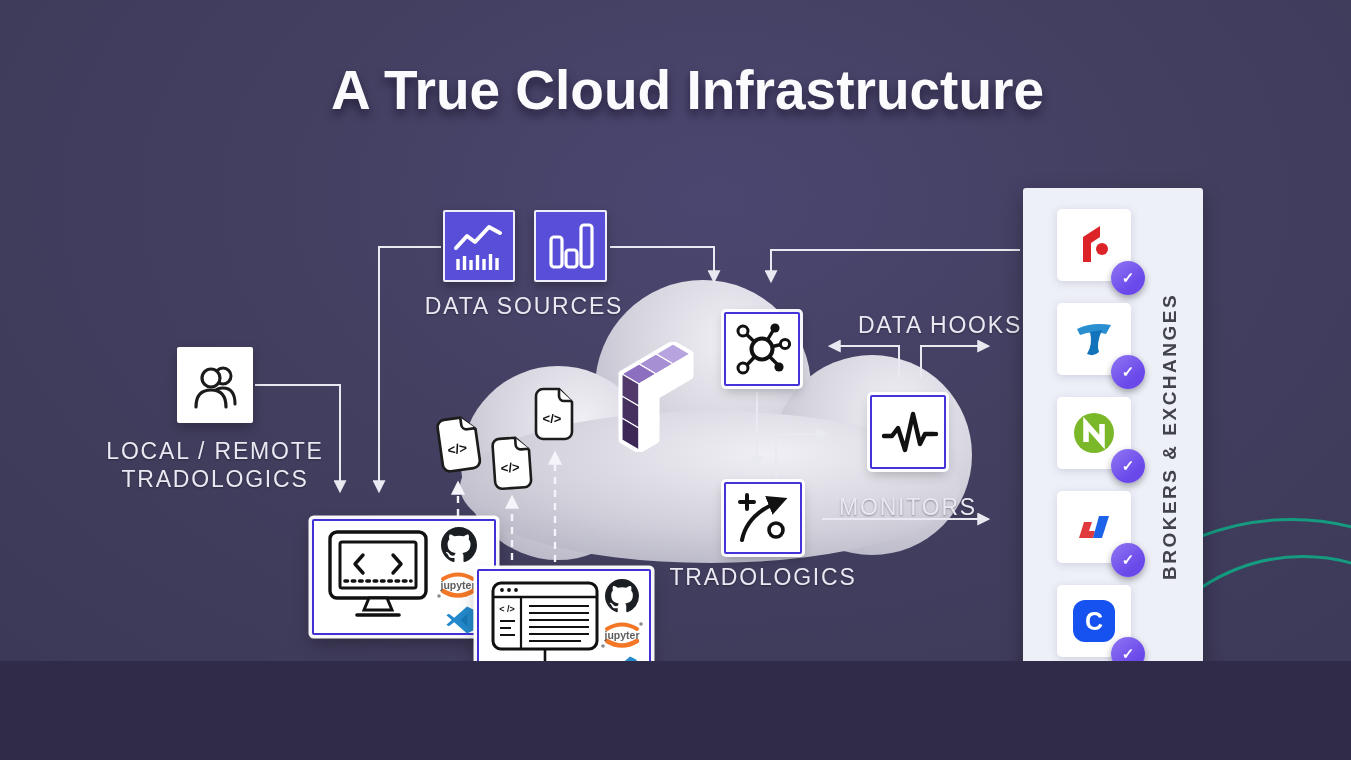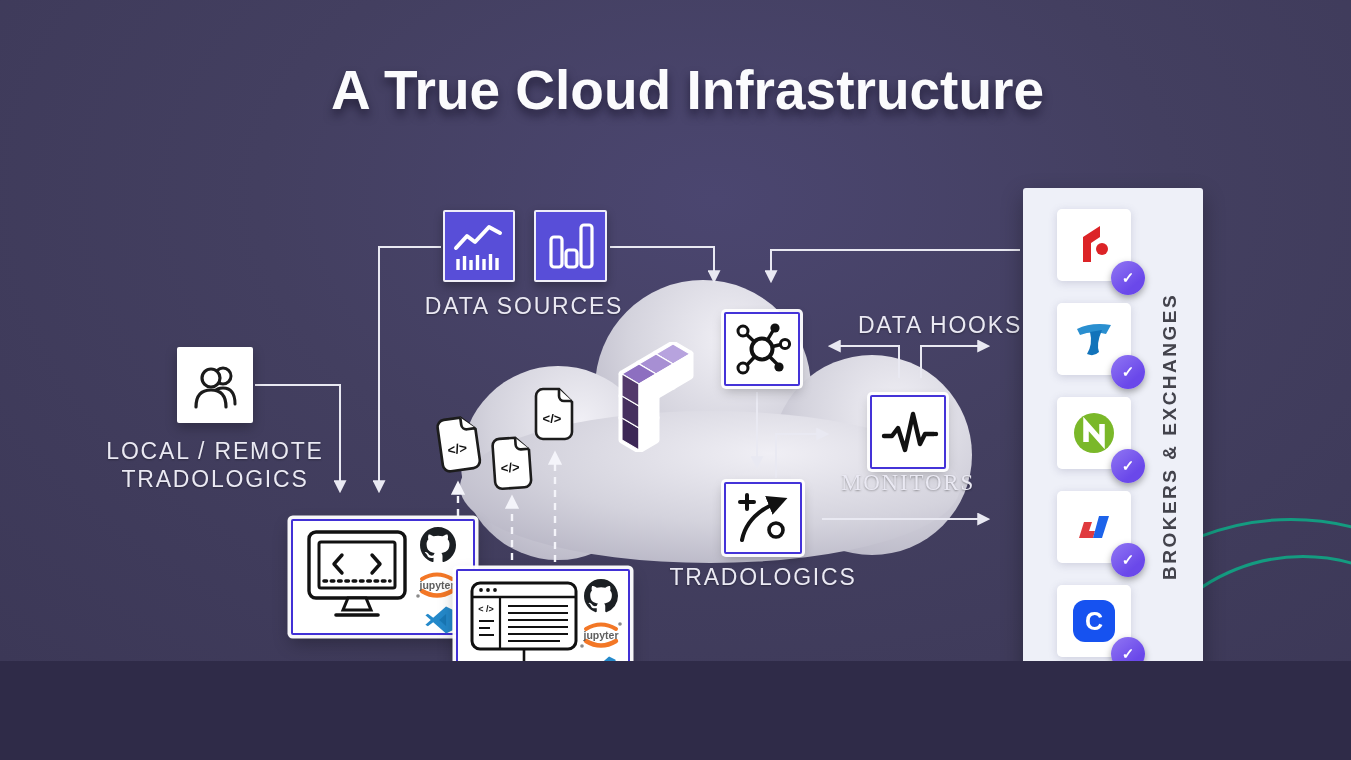--- a/index.html
+++ b/index.html
@@ -25,21 +25,21 @@
   
   .pbox{position:absolute;background:#fff;border:2px solid #4433d8;border-radius:2px;box-sizing:border-box;
     box-shadow:0 0 0 3px rgba(255,255,255,.95), 0 5px 12px rgba(0,0,0,.25);
     display:flex;align-items:center;justify-content:center;}
   .wbox{position:absolute;background:#fff;border-radius:2px;
     box-shadow:0 5px 12px rgba(0,0,0,.25);display:flex;align-items:center;justify-content:center;}
   
   .file{position:absolute;}
   
   .devcard{position:absolute;background:#fff;border:2.5px solid #4130d6;border-radius:2px;box-sizing:border-box;
-    box-shadow:0 0 0 3.5px rgba(255,255,255,.96), 0 8px 18px rgba(0,0,0,.3);}
+    box-shadow:0 0 0 3.5px rgba(255,255,255,.96), 0 8px 18px rgba(0,0,0,.3);margin-left:21px;}
   .devcard svg{position:absolute;}
   
   .brand{position:absolute;left:560px;top:458px;width:200px;text-align:center;
     font-size:20px;font-weight:700;letter-spacing:2.5px;color:#3c3c44;
     text-shadow:0 0 3px #fff,0 0 5px #fff,0 0 1px #fff;}
   
   .panel{position:absolute;left:1023px;top:188px;width:180px;height:496px;background:#eef0f8;
     border-radius:3px;box-shadow:0 8px 22px rgba(0,0,0,.3);}
   .bcard{position:absolute;left:34px;width:74px;height:72px;background:#fff;border-radius:5px;
     box-shadow:0 2px 8px rgba(90,90,130,.22);display:flex;align-items:center;justify-content:center;}
@@ -214,21 +214,21 @@
     </svg>
   </div>
   <div class="lbl" style="left:840px;top:312px;width:200px;">DATA HOOKS</div>
 
   <div class="pbox" style="left:870px;top:395px;width:76px;height:74px;">
     <svg width="64" height="60" viewBox="0 0 64 60">
       <path d="M8 34 H16 L22 26 L29 48 L37 12 L44 42 L49 32 H58" fill="none" stroke="#111" stroke-width="4.4" stroke-linecap="round" stroke-linejoin="round"></path>
       <circle cx="60" cy="32" r="2.2" fill="#111"></circle>
     </svg>
   </div>
-  <div class="lbl" style="left:808px;top:470px;width:200px;font-family:Liberation Serif, serif;">MONITORS</div>
+  <div class="lbl" style="left:808px;top:494px;width:200px;">MONITORS</div>
 
   <div class="pbox" style="left:724px;top:482px;width:78px;height:72px;">
     <svg width="66" height="60" viewBox="0 0 66 60">
       <defs>
         <marker id="sarr" viewBox="0 0 10 10" refX="6" refY="5" markerWidth="5" markerHeight="5" orient="auto">
           <path d="M0 0 L10 5 L0 10 z" fill="#111"></path>
         </marker>
       </defs>
       <g stroke="#111" stroke-width="4" stroke-linecap="round" fill="none">
         <line x1="10" y1="14" x2="24" y2="14"></line>

